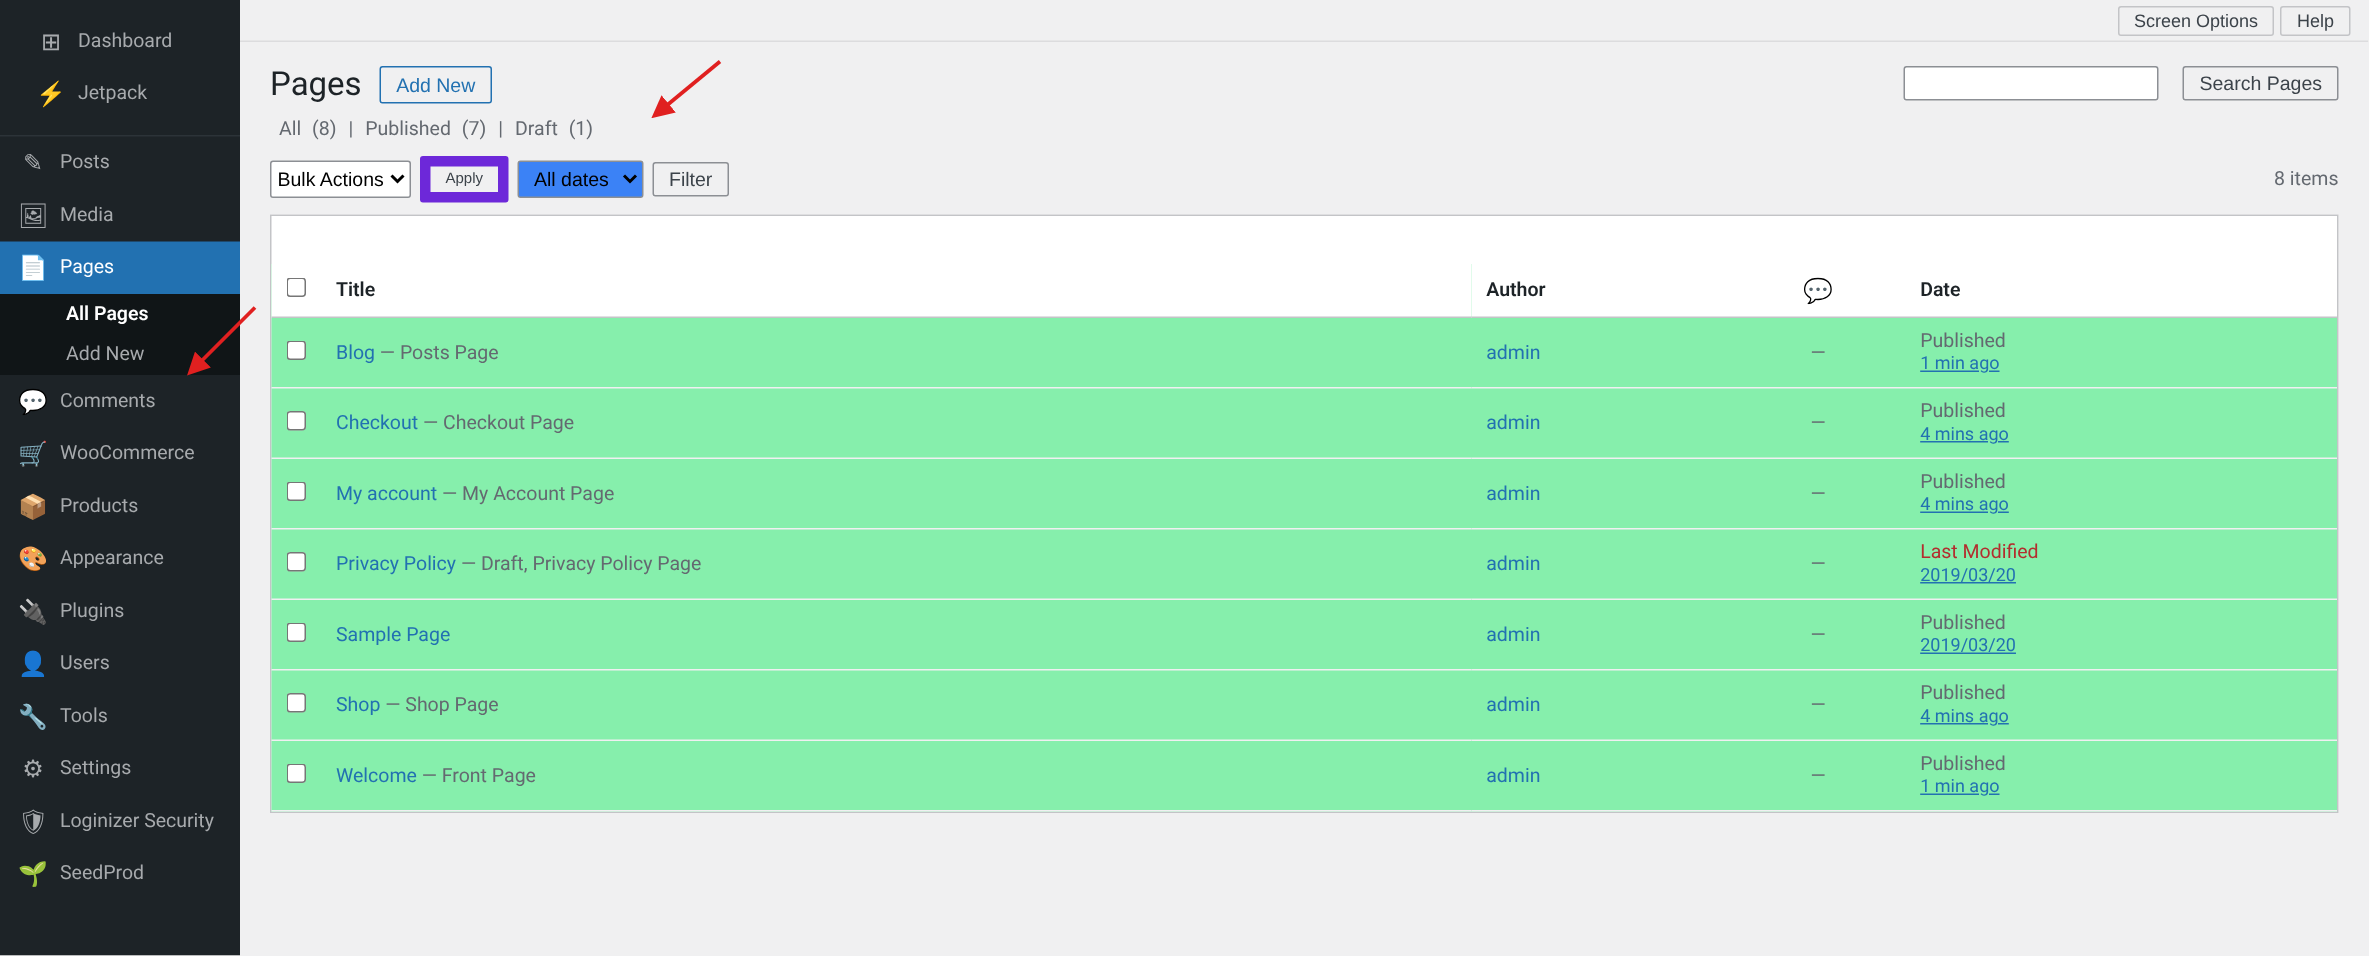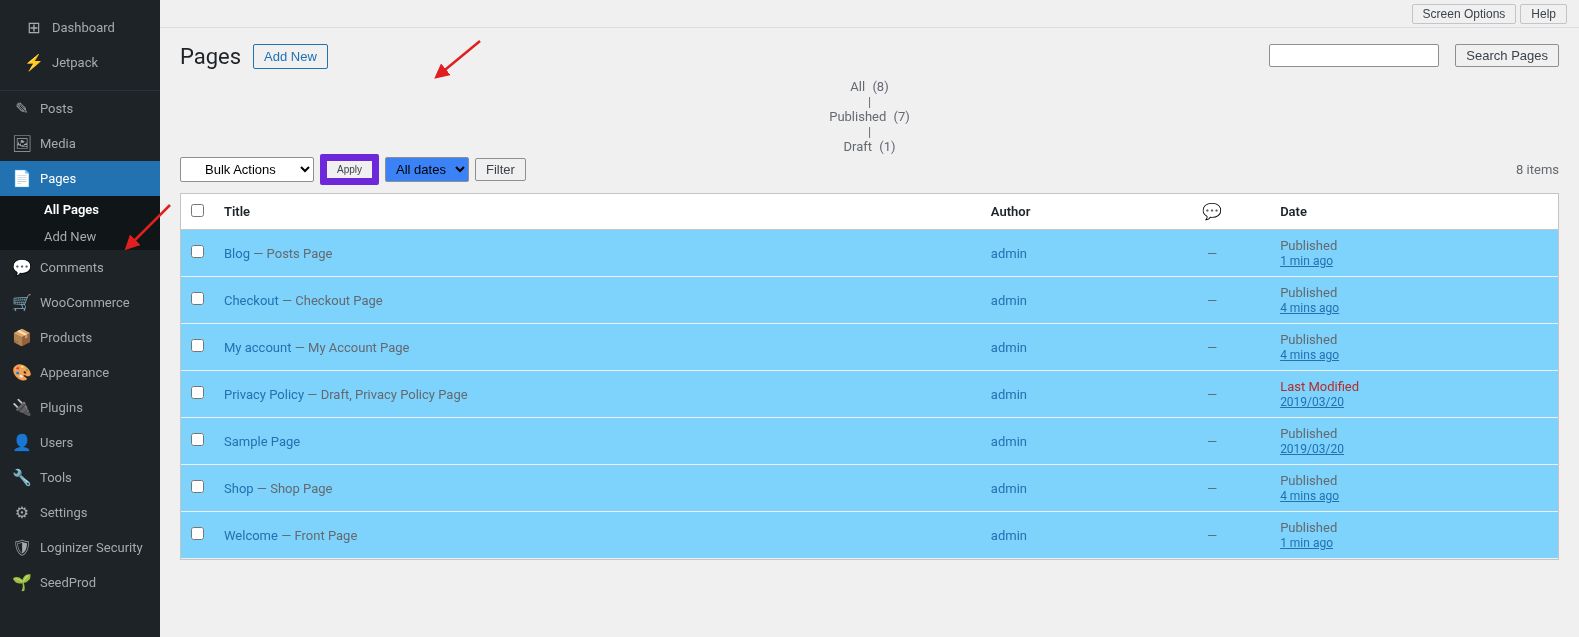--- a/index.html
+++ b/index.html
@@ -95,22 +95,22 @@
       font-size: 13px;
       border-radius: 2px;
       cursor: pointer;
     }
 
     
     .filter-links {
       display: flex;
       align-items: center;
       gap: 0;
-      font-size: 13px;
-      flex-direction: column;
+      margin-bottom: 10px;
+      font-size: 13px;
     }
     .filter-links a {
       color: #2271b1;
       text-decoration: none;
       padding: 0 4px;
     }
     .filter-links span { color: #646970; padding: 0 2px; }
     .search-input {
       border: 1px solid #8c8f94;
       border-radius: 2px;
@@ -132,21 +132,21 @@
     .actions-bar {
       display: flex;
       align-items: center;
       gap: 6px;
       margin-bottom: 8px;
       clear: both;
     }
     .bulk-actions-select {
       border: 1px solid #8c8f94;
       border-radius: 2px;
-      padding: 3px 20px;
+      padding: 3px 0;
       font-size: 13px;
       background: #fff;
       cursor: pointer;
     }
     .apply-btn {
       background: #f0f0f1;
       border: 7px solid #6d28d9;
       border-radius: 2px;
       padding: 3px 10px;
       font-size: 10px;
@@ -173,21 +173,22 @@
     .items-count {
       margin-left: auto;
       color: #646970;
       font-size: 13px;
     }
 
     
     .pages-table {
       width: 100%;
       border-collapse: collapse;
-      background: #7dd3fc;
+      background: #86efac;
+      margin-top: 32px;
     }
     .pages-table th {
       background: #fff;
       border-bottom: 1px solid #c3c4c7;
       padding: 8px 10px;
       text-align: left;
       font-size: 13px;
       color: #1d2327;
       font-weight: 600;
     }

